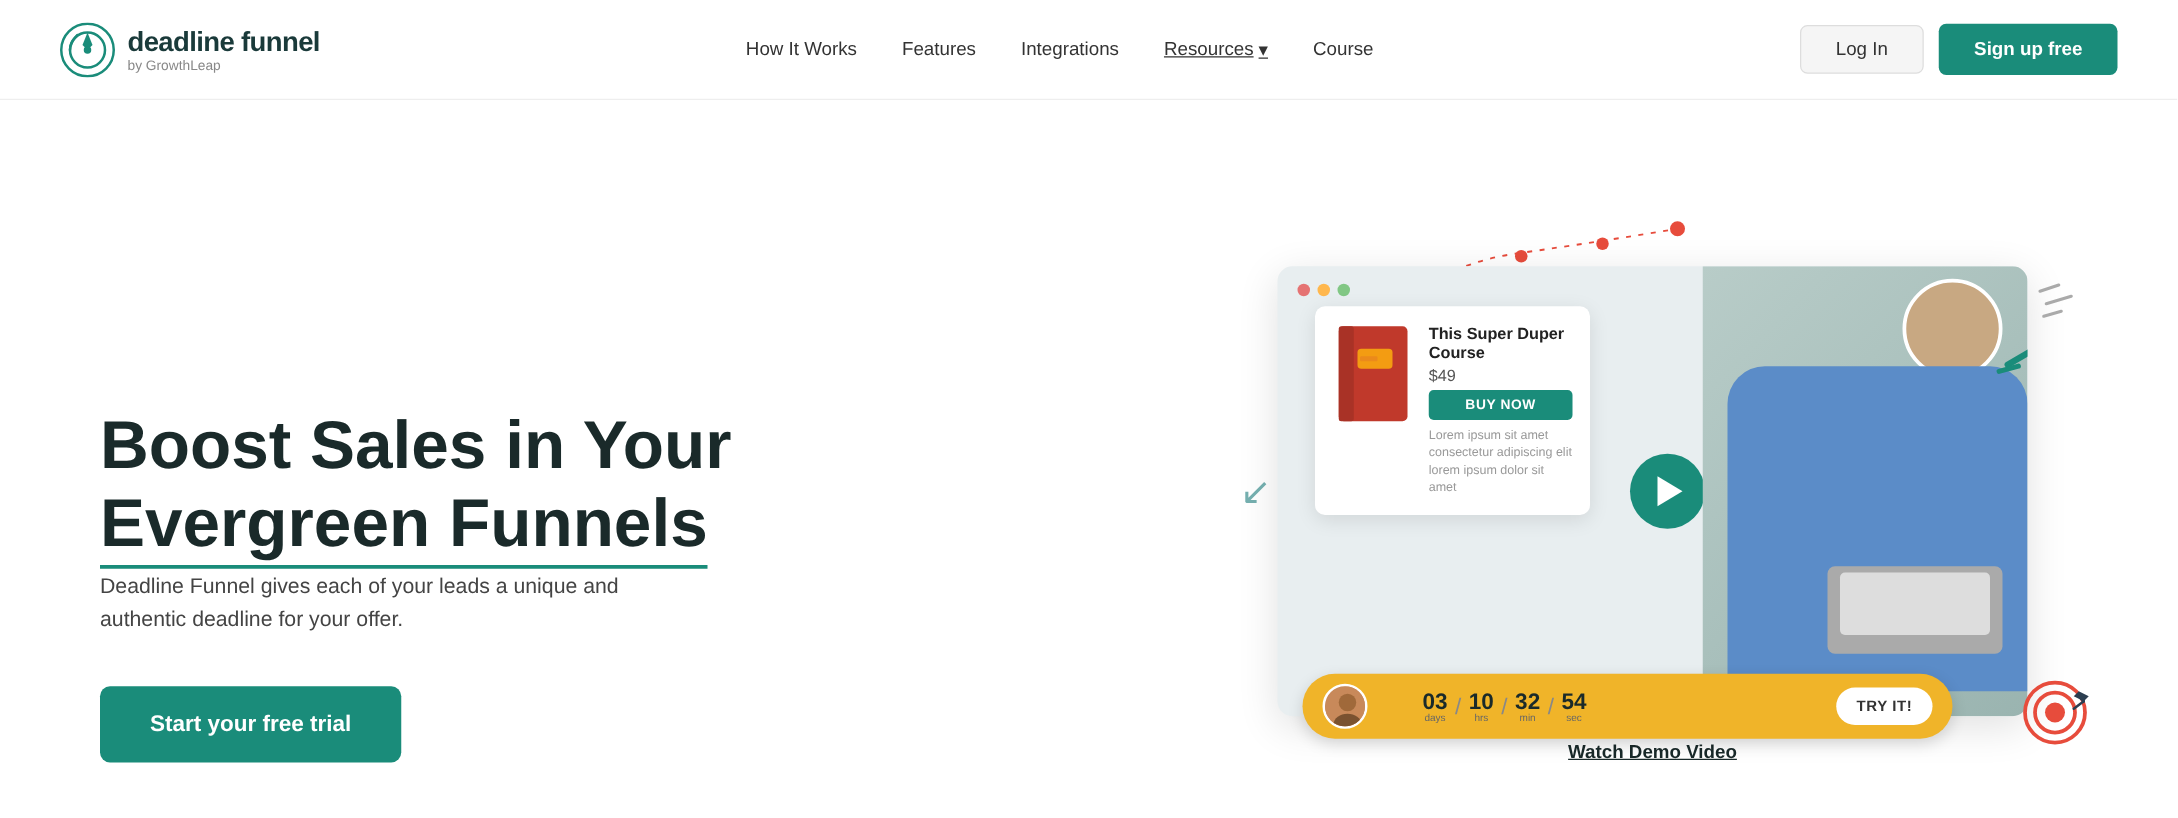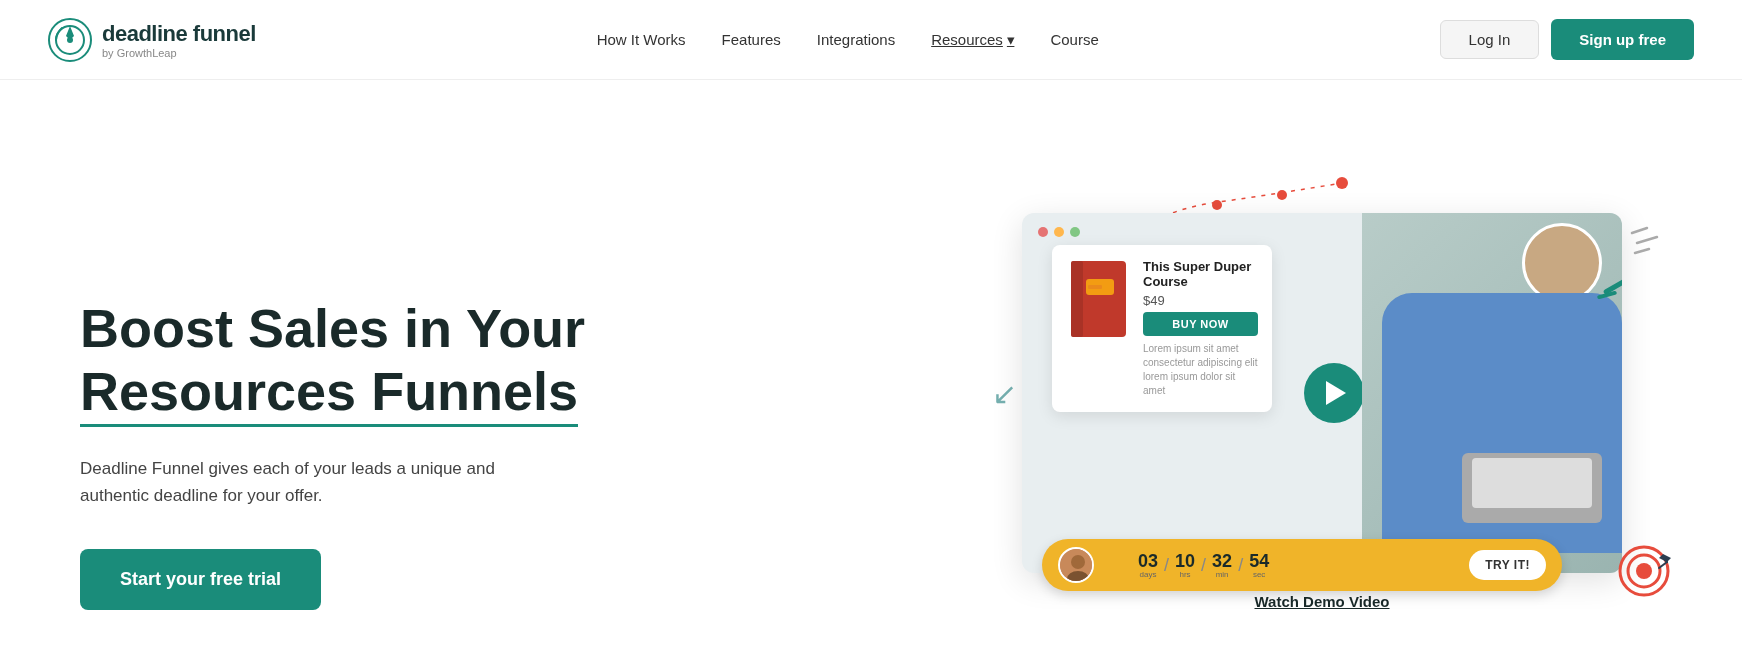--- a/index.html
+++ b/index.html
@@ -28,21 +28,21 @@
       display: flex; align-items: flex-end; justify-content: space-between;
       padding: 60px 80px 40px 80px; min-height: 570px;
     }
     .hero-left { flex: 0 0 520px; }
     .hero-headline { font-size: 54px; font-weight: 700; line-height: 1.15; color: #1a2a2a; }
     .hero-headline .line2 {
       display: inline-block;
       border-bottom: 3px solid #1a8c7a;
       padding-bottom: 2px;
     }
-    .hero-sub { margin-top: 28px; font-size: 17px; color: #444; line-height: 1.6; max-width: 440px; }
+    .hero-sub { font-size: 17px; color: #444; line-height: 1.6; max-width: 440px; }
     .btn-trial {
       display: inline-block; margin-top: 40px;
       padding: 20px 40px; background: #1a8c7a; color: #fff;
       font-size: 18px; font-weight: 600; border-radius: 8px; cursor: pointer;
       border: none; text-decoration: none;
     }
 
     
     .hero-right { flex: 0 0 680px; position: relative; display: flex; flex-direction: column; align-items: center; }
     .hero-visual {
@@ -151,21 +151,21 @@
   <div class="nav-actions">
     <button class="btn-login">Log In</button>
     <button class="btn-signup">Sign up free</button>
   </div>
 </nav>
 
 <section class="hero">
   <div class="hero-left">
     <h1 class="hero-headline">
       <span>Boost Sales in Your</span><br>
-      <span class="line2">Resources Funnels</span>
+      <span class="line2">Evergreen Funnels</span>
     </h1>
     <p class="hero-sub">Deadline Funnel gives each of your leads a unique and authentic deadline for your offer.</p>
     <button class="btn-trial">Start your free trial</button>
   </div>
 
   <div class="hero-right">
 
     <svg class="deco-dots-path" viewBox="0 0 300 120">
       <path d="M20,100 Q80,40 150,30 Q220,20 280,10" stroke="#e74c3c" stroke-width="1.5" fill="none" stroke-dasharray="4,6"></path>
       <circle cx="280" cy="10" r="6" fill="#e74c3c"></circle>

